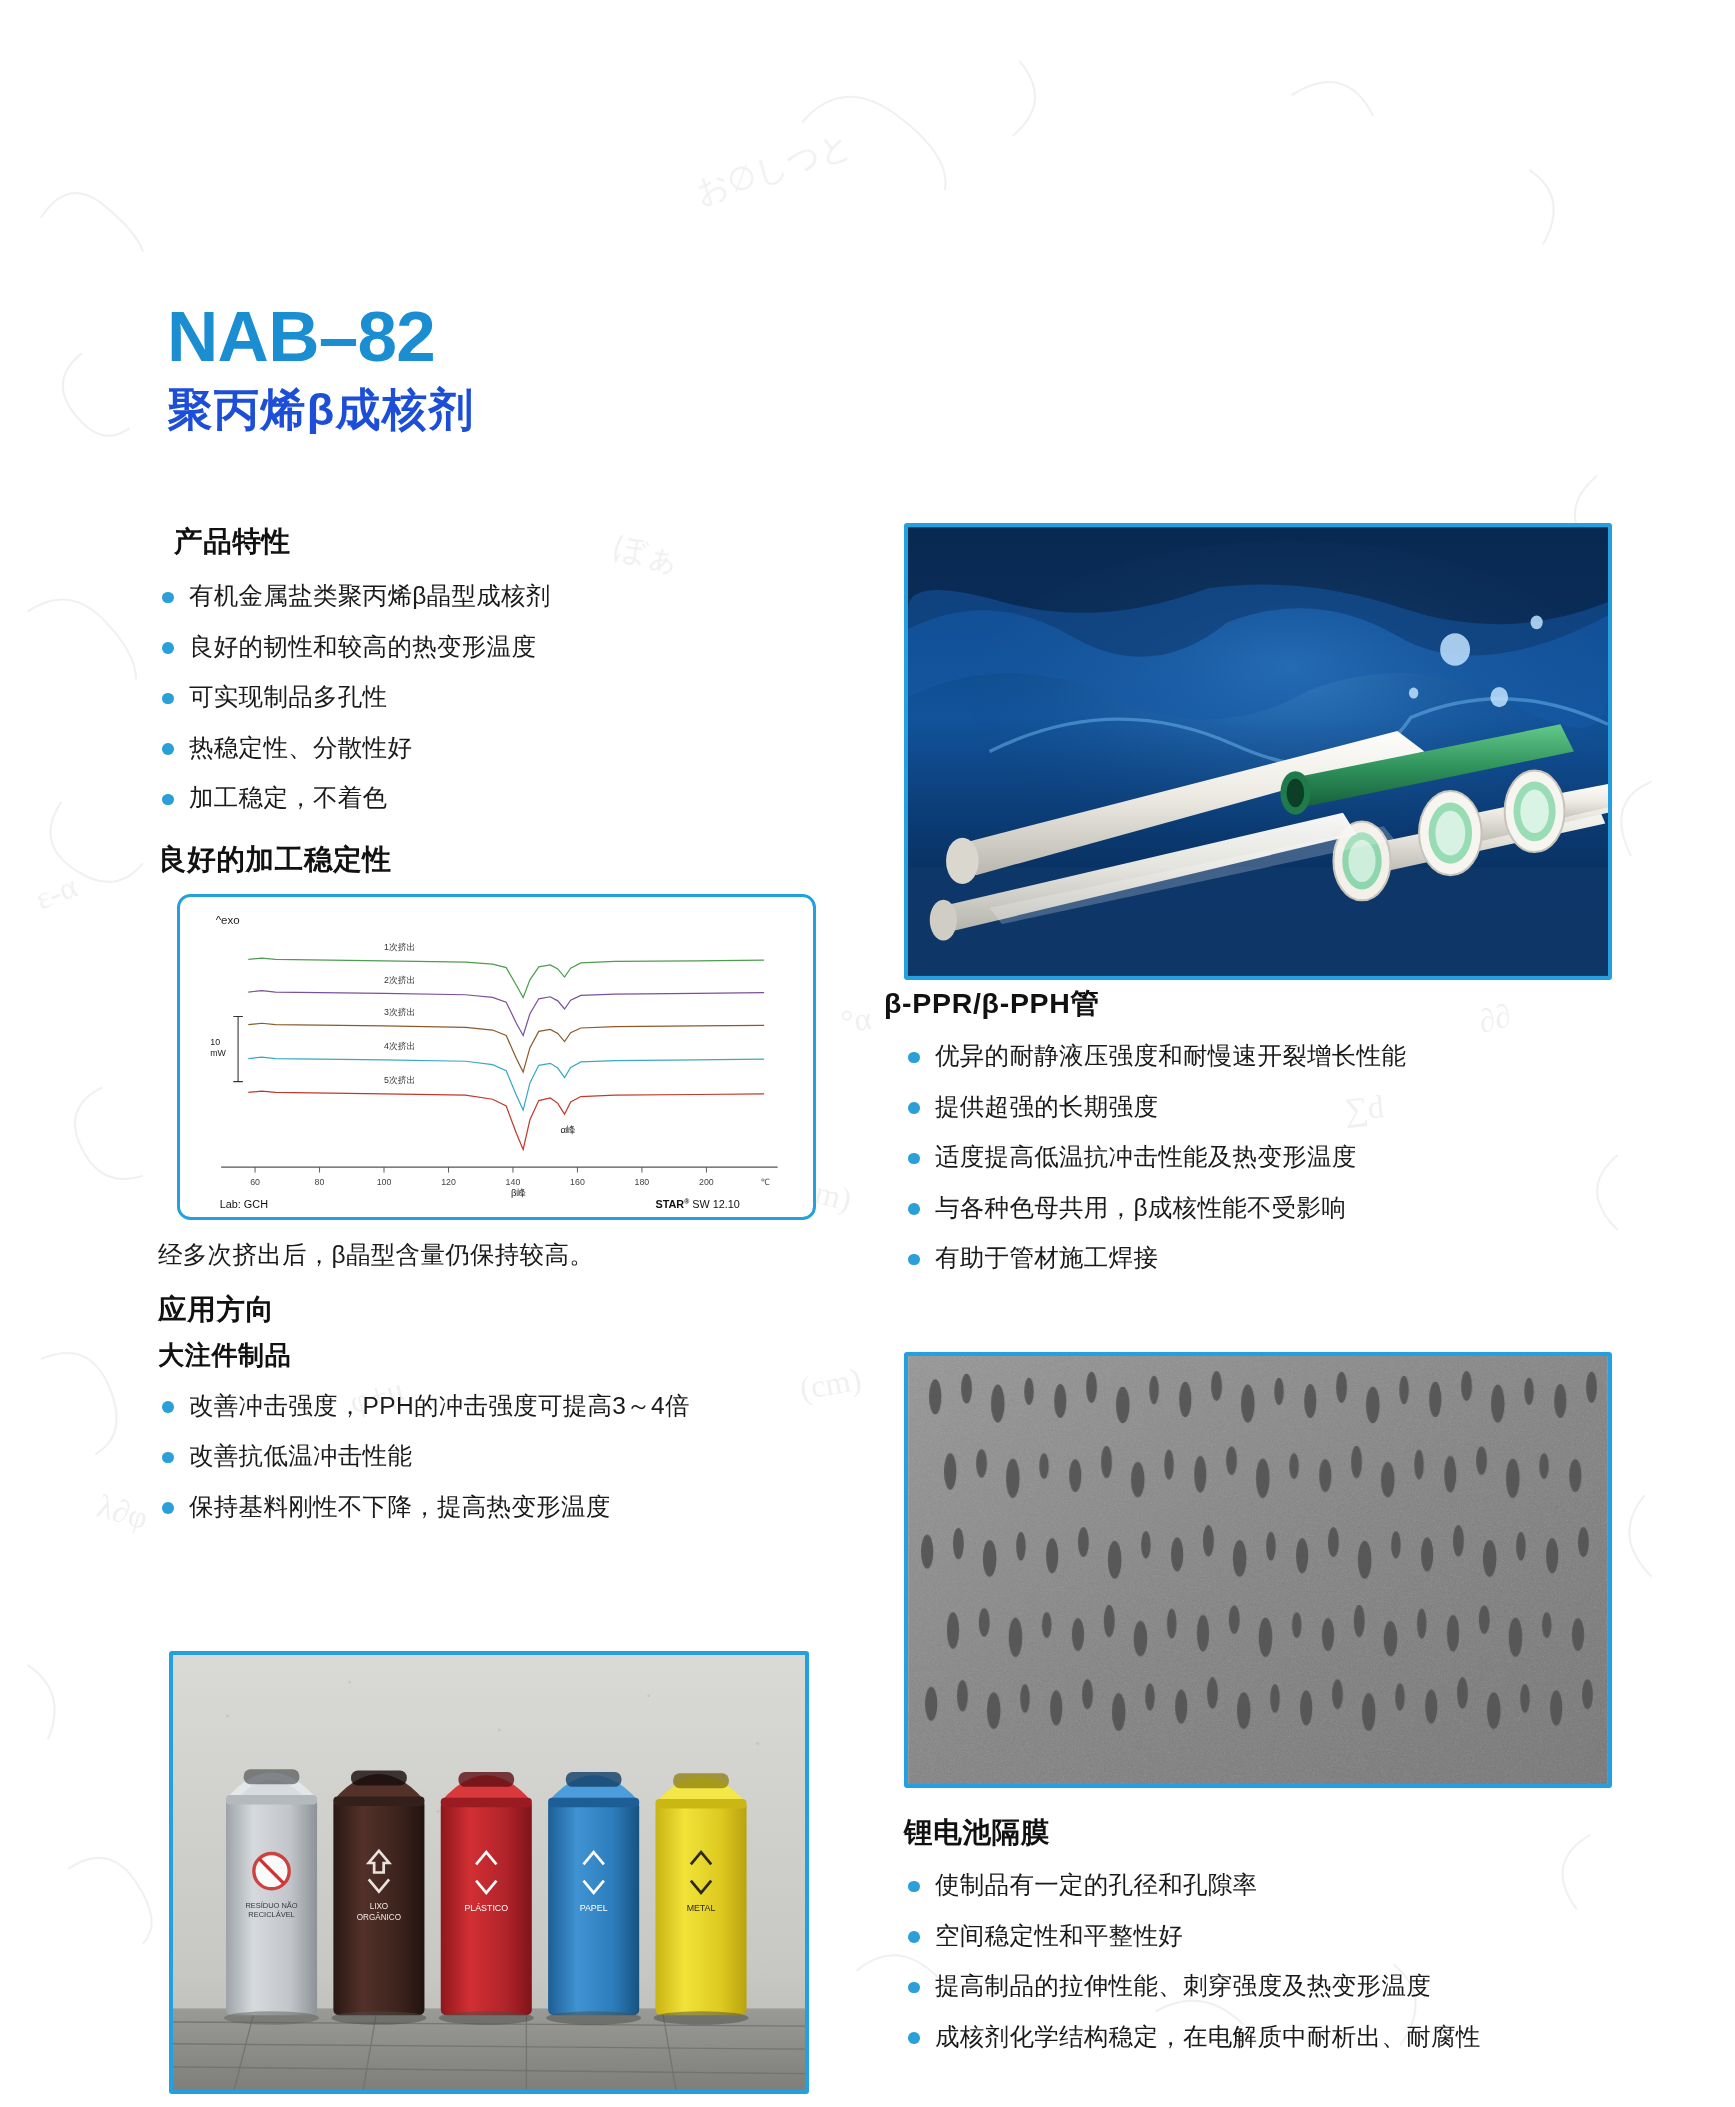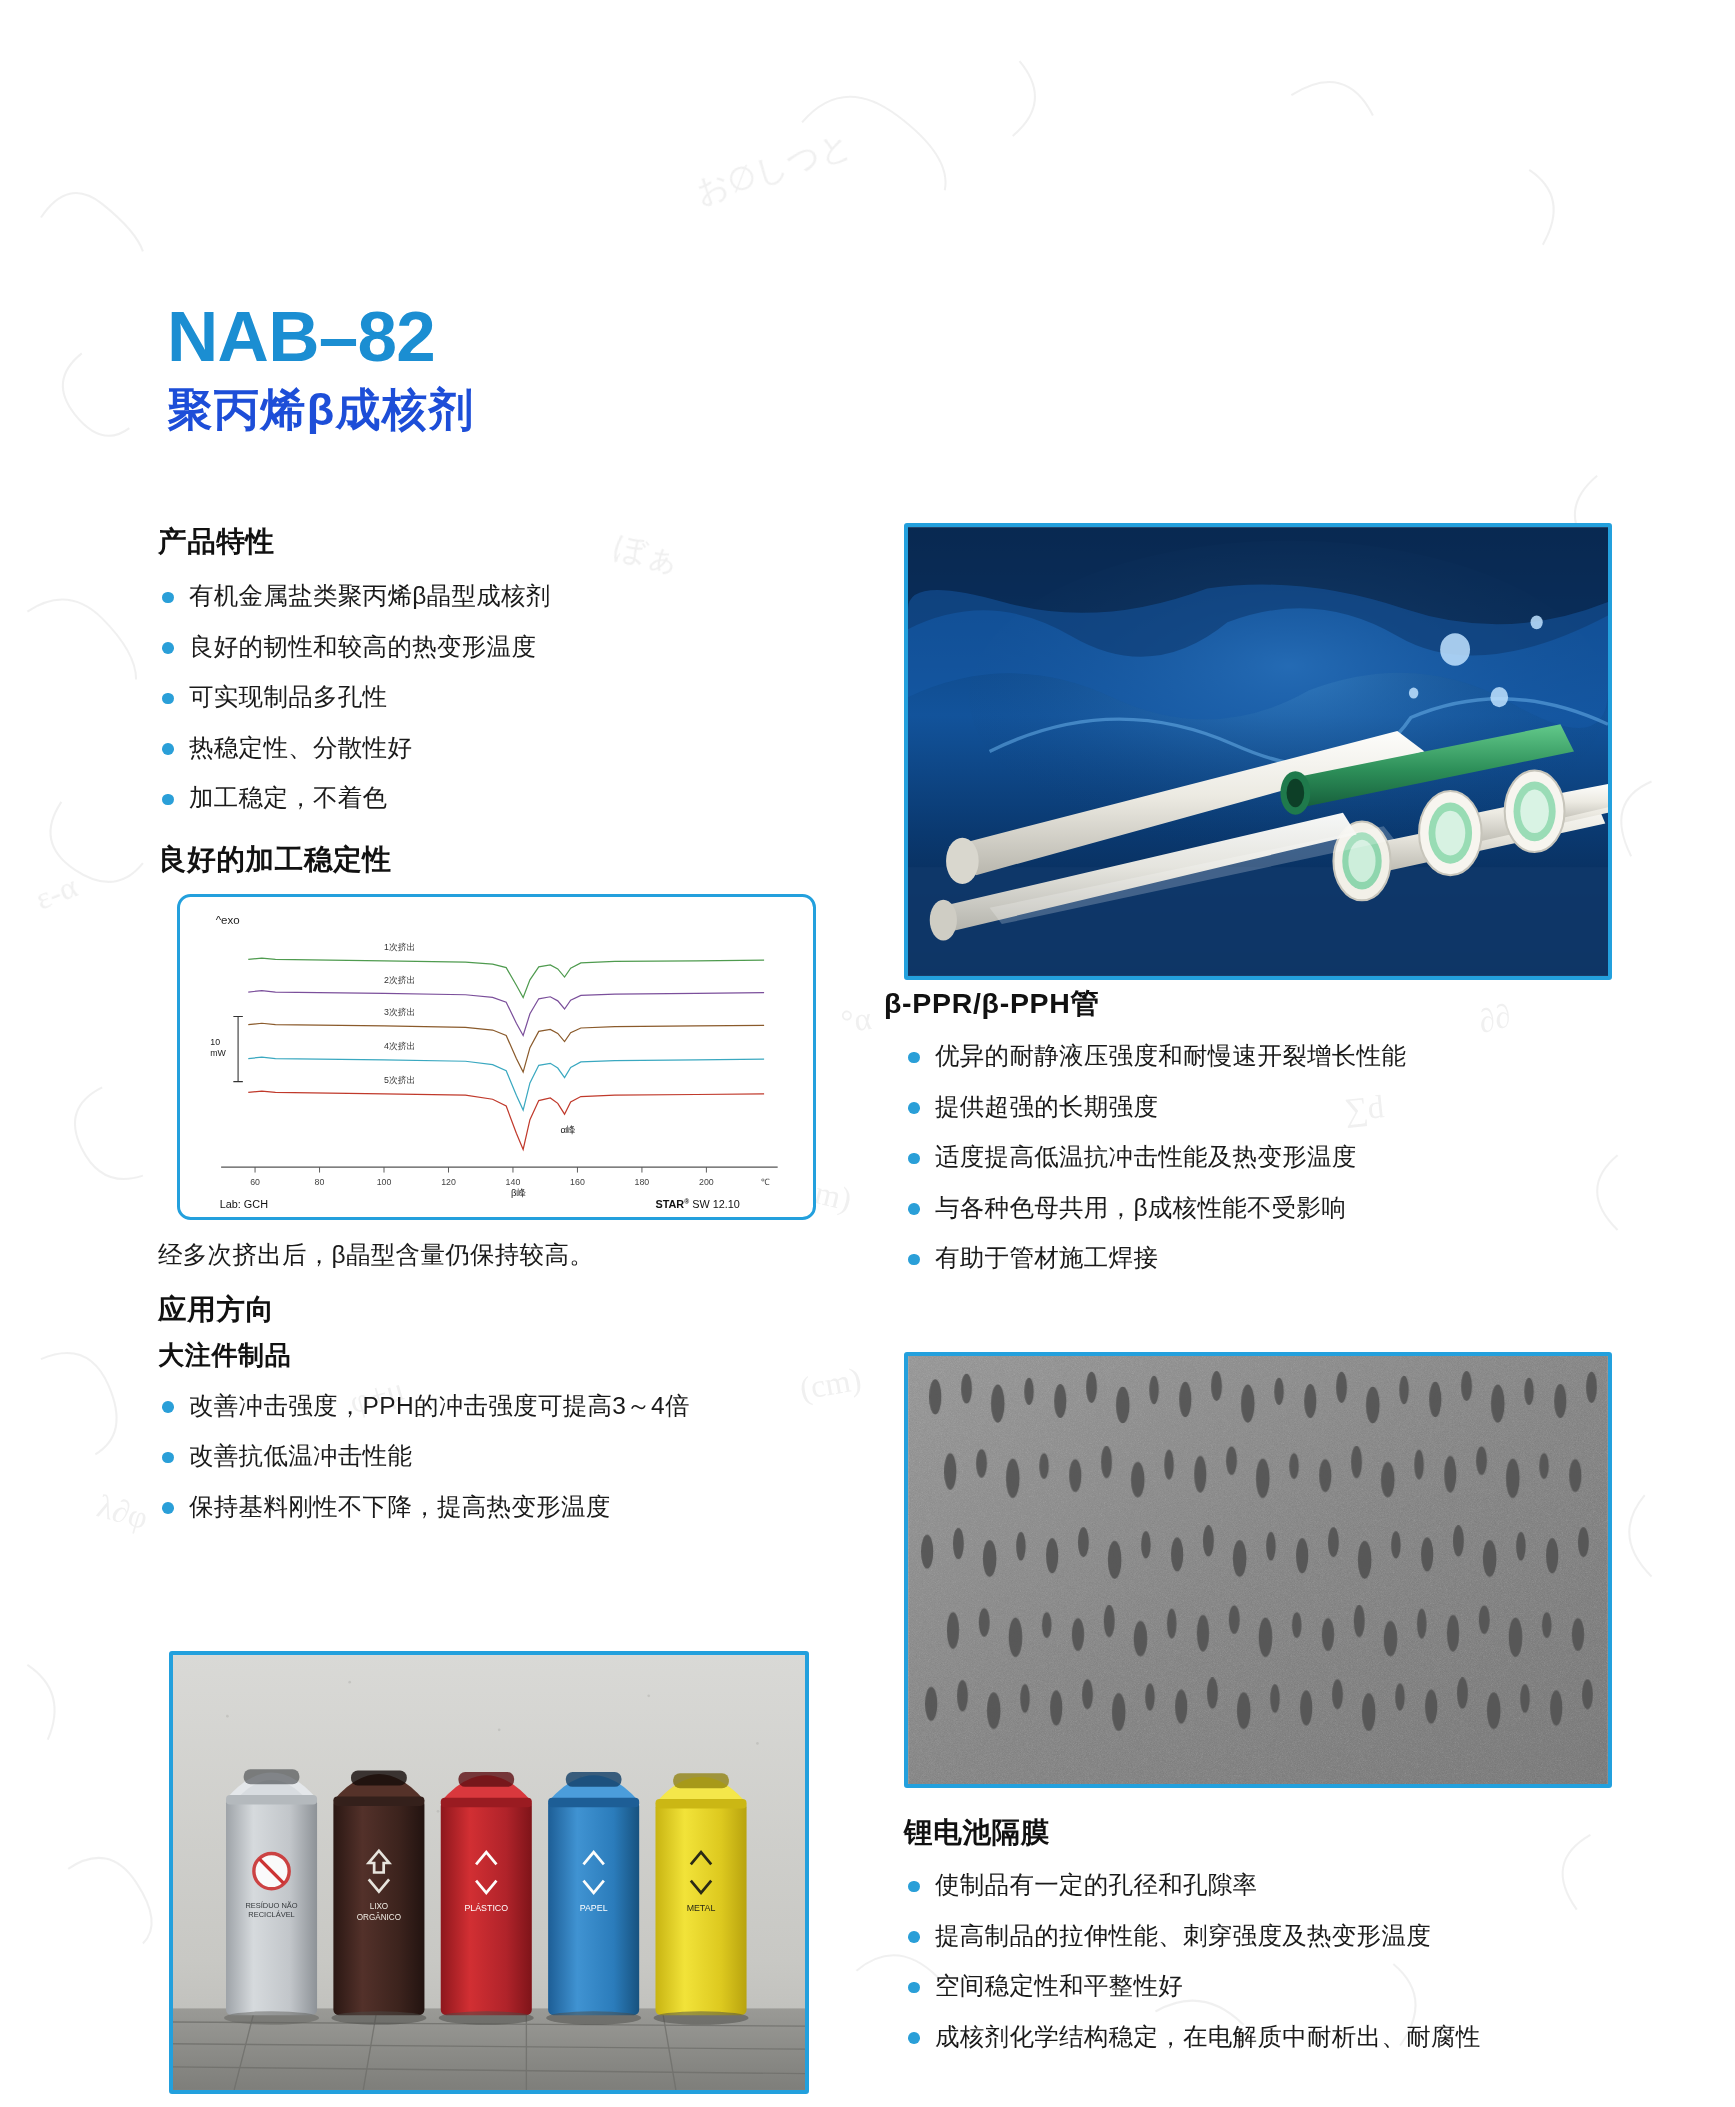--- a/index.html
+++ b/index.html
@@ -95,21 +95,21 @@
     background: #2a9fd8;
   }
 
   
   #left-col {
     position: absolute;
     left: 158px;
     top: 523px;
     width: 714px;
   }
-  #features-heading { margin: 0 0 19px 0; }
+  #features-heading { margin: 0 0 19px 16px; }
   #proc-heading { margin: 26px 0 15px 0; }
   #app-heading { margin: 20.4px 0 9.5px 0; }
   #app-sub-heading { margin: 0 0 16.3px 0; }
 
   .caption {
     font-size: 24.5px;
     text-align: left;
     letter-spacing: 0.3px;
     margin: 17.7px 0 0 0;
     color: #1a1a1a;
@@ -544,22 +544,22 @@
             <ellipse cx="1006" cy="46" rx="8" ry="22"></ellipse>
         </g>
       </g>
       <rect width="1030" height="630" fill="#ffffff" opacity="0.05"></rect>
     </svg>
   </div>
 
   <h3 class="h-section" id="mem-heading">锂电池隔膜</h3>
   <ul class="bullets" id="mem-list">
     <li>使制品有一定的孔径和孔隙率</li>
+    <li>空间稳定性和平整性好</li>
     <li>提高制品的拉伸性能、刺穿强度及热变形温度</li>
-    <li>空间稳定性和平整性好</li>
     <li>成核剂化学结构稳定，在电解质中耐析出、耐腐性</li>
   </ul>
 
   <div class="photo-frame" id="bins-photo">
     <svg width="632" height="435" viewBox="0 0 930 640" aria-hidden="true">
       <defs>
         <linearGradient id="wall" x1="0" y1="0" x2="0" y2="1">
           <stop offset="0%" stop-color="#d9d9d6"></stop>
           <stop offset="70%" stop-color="#c8c8c4"></stop>
           <stop offset="100%" stop-color="#b8b8b4"></stop>

